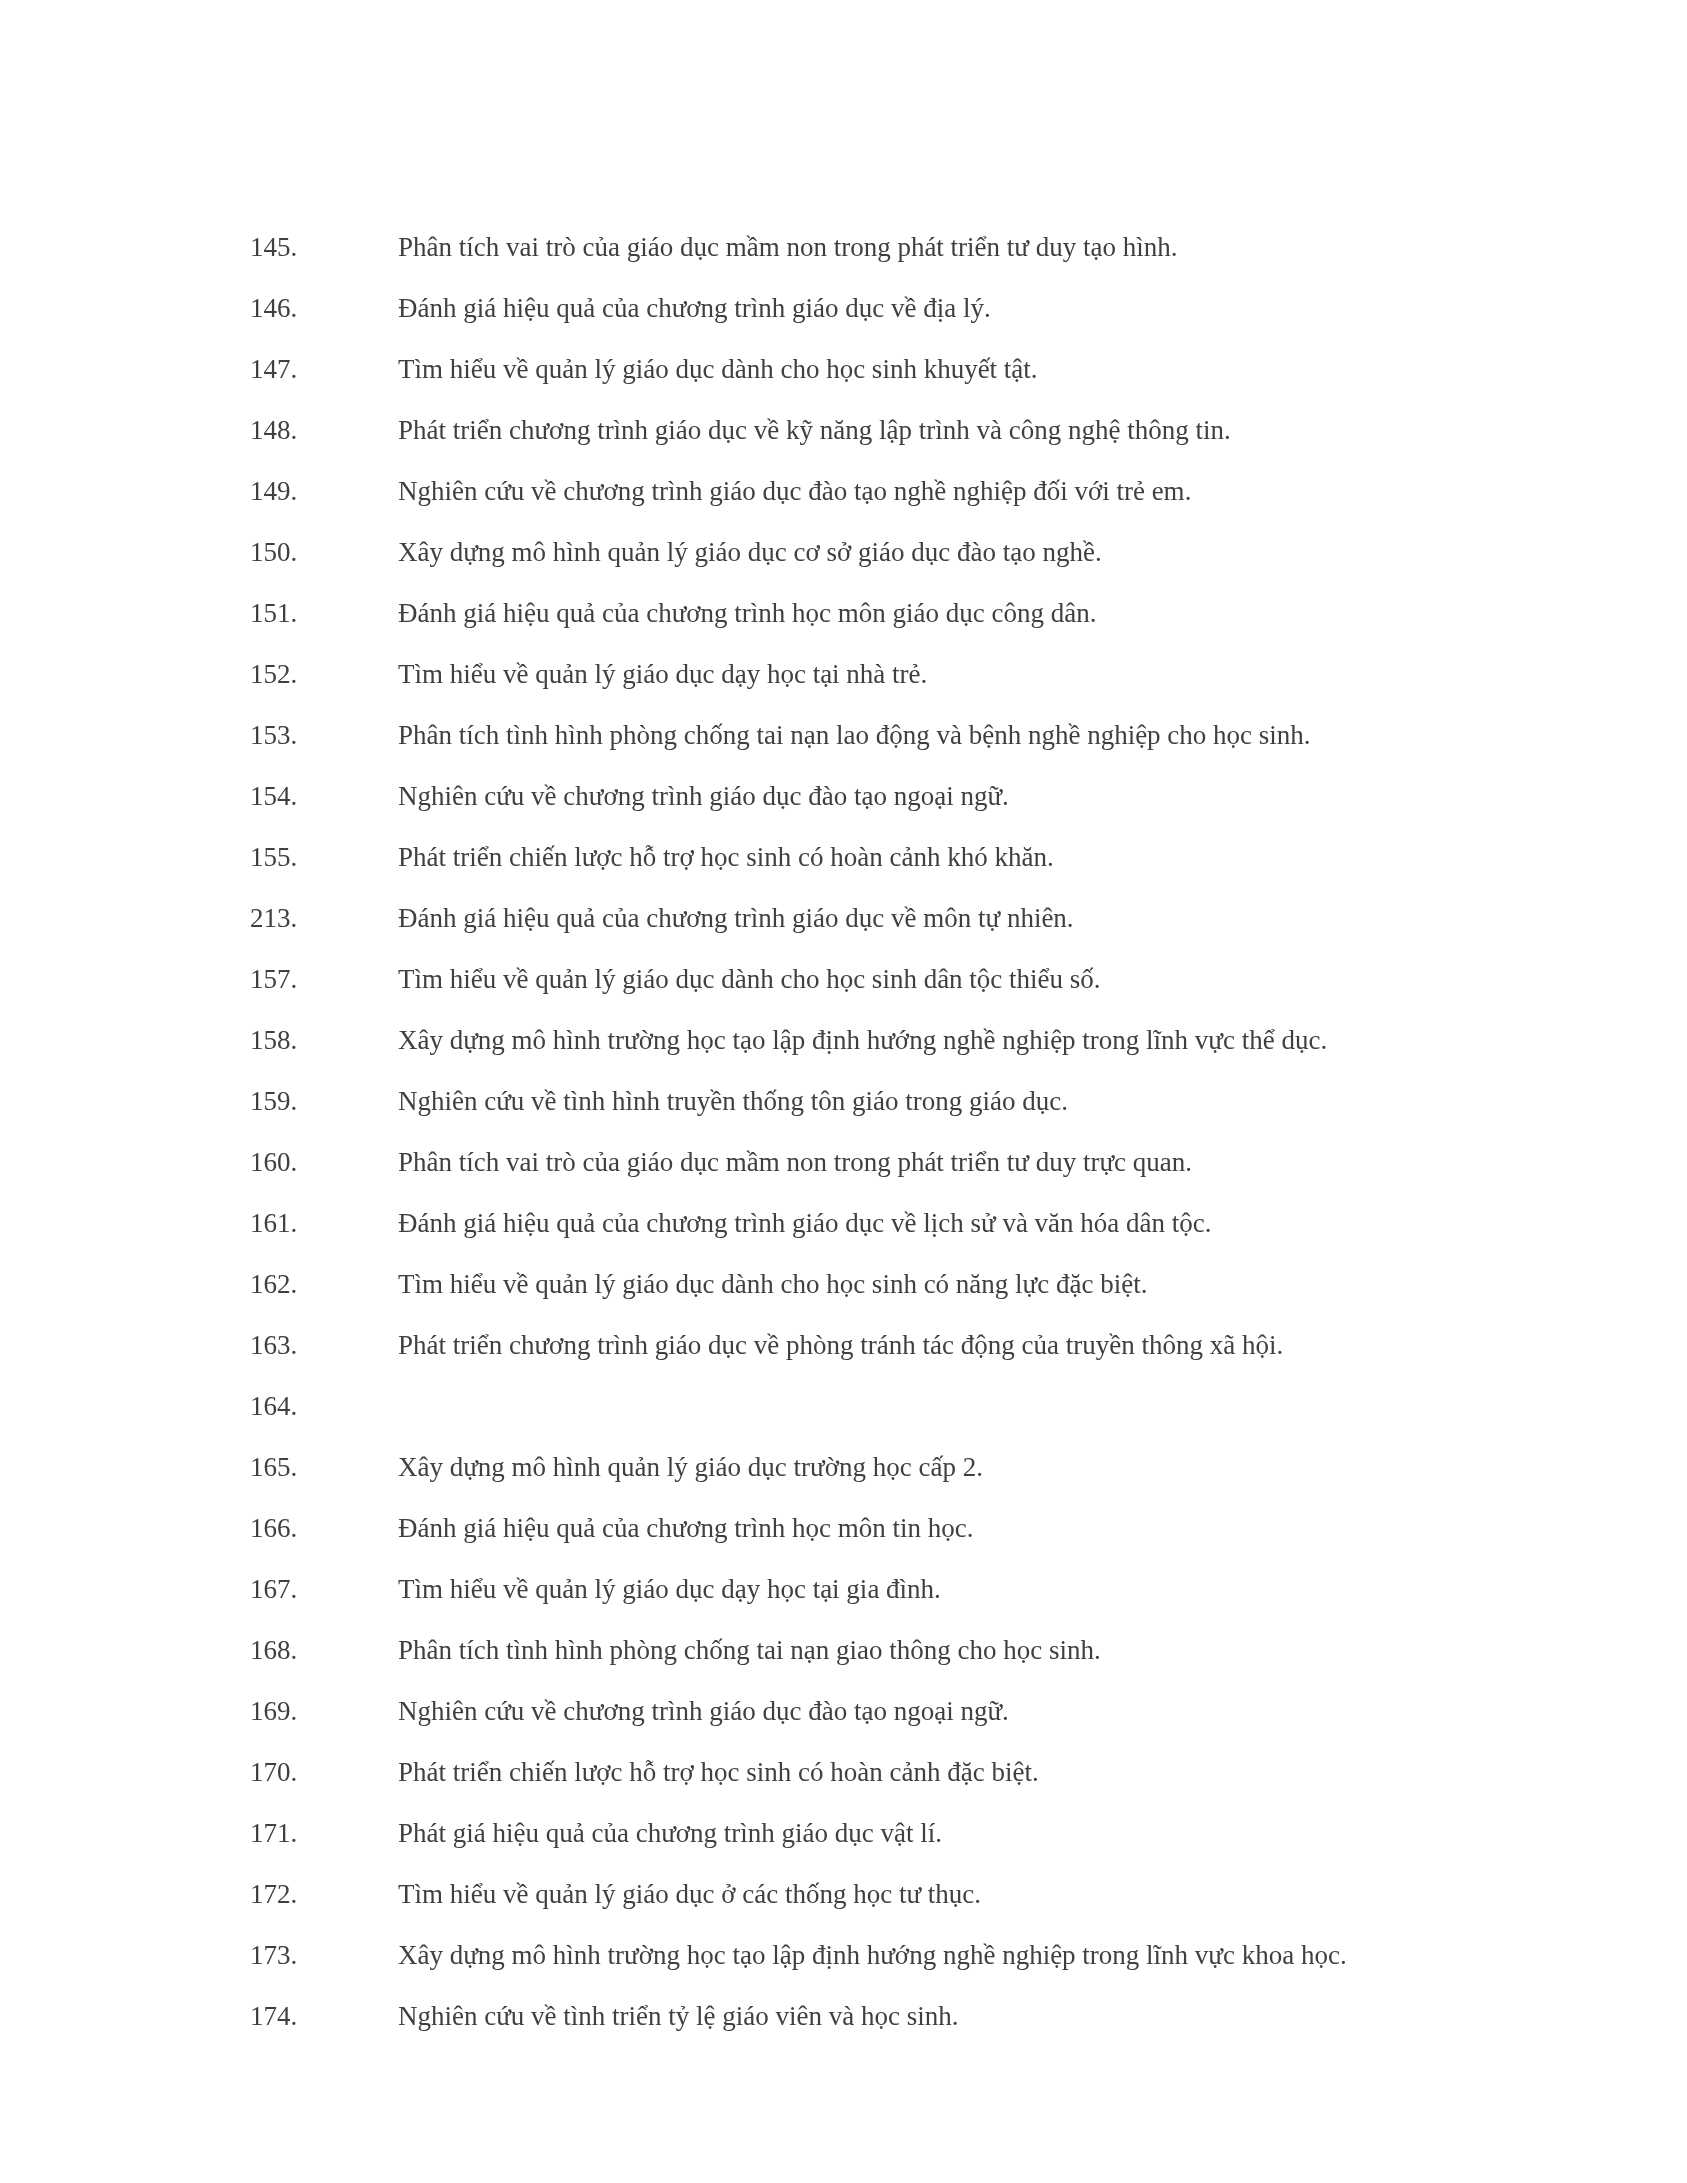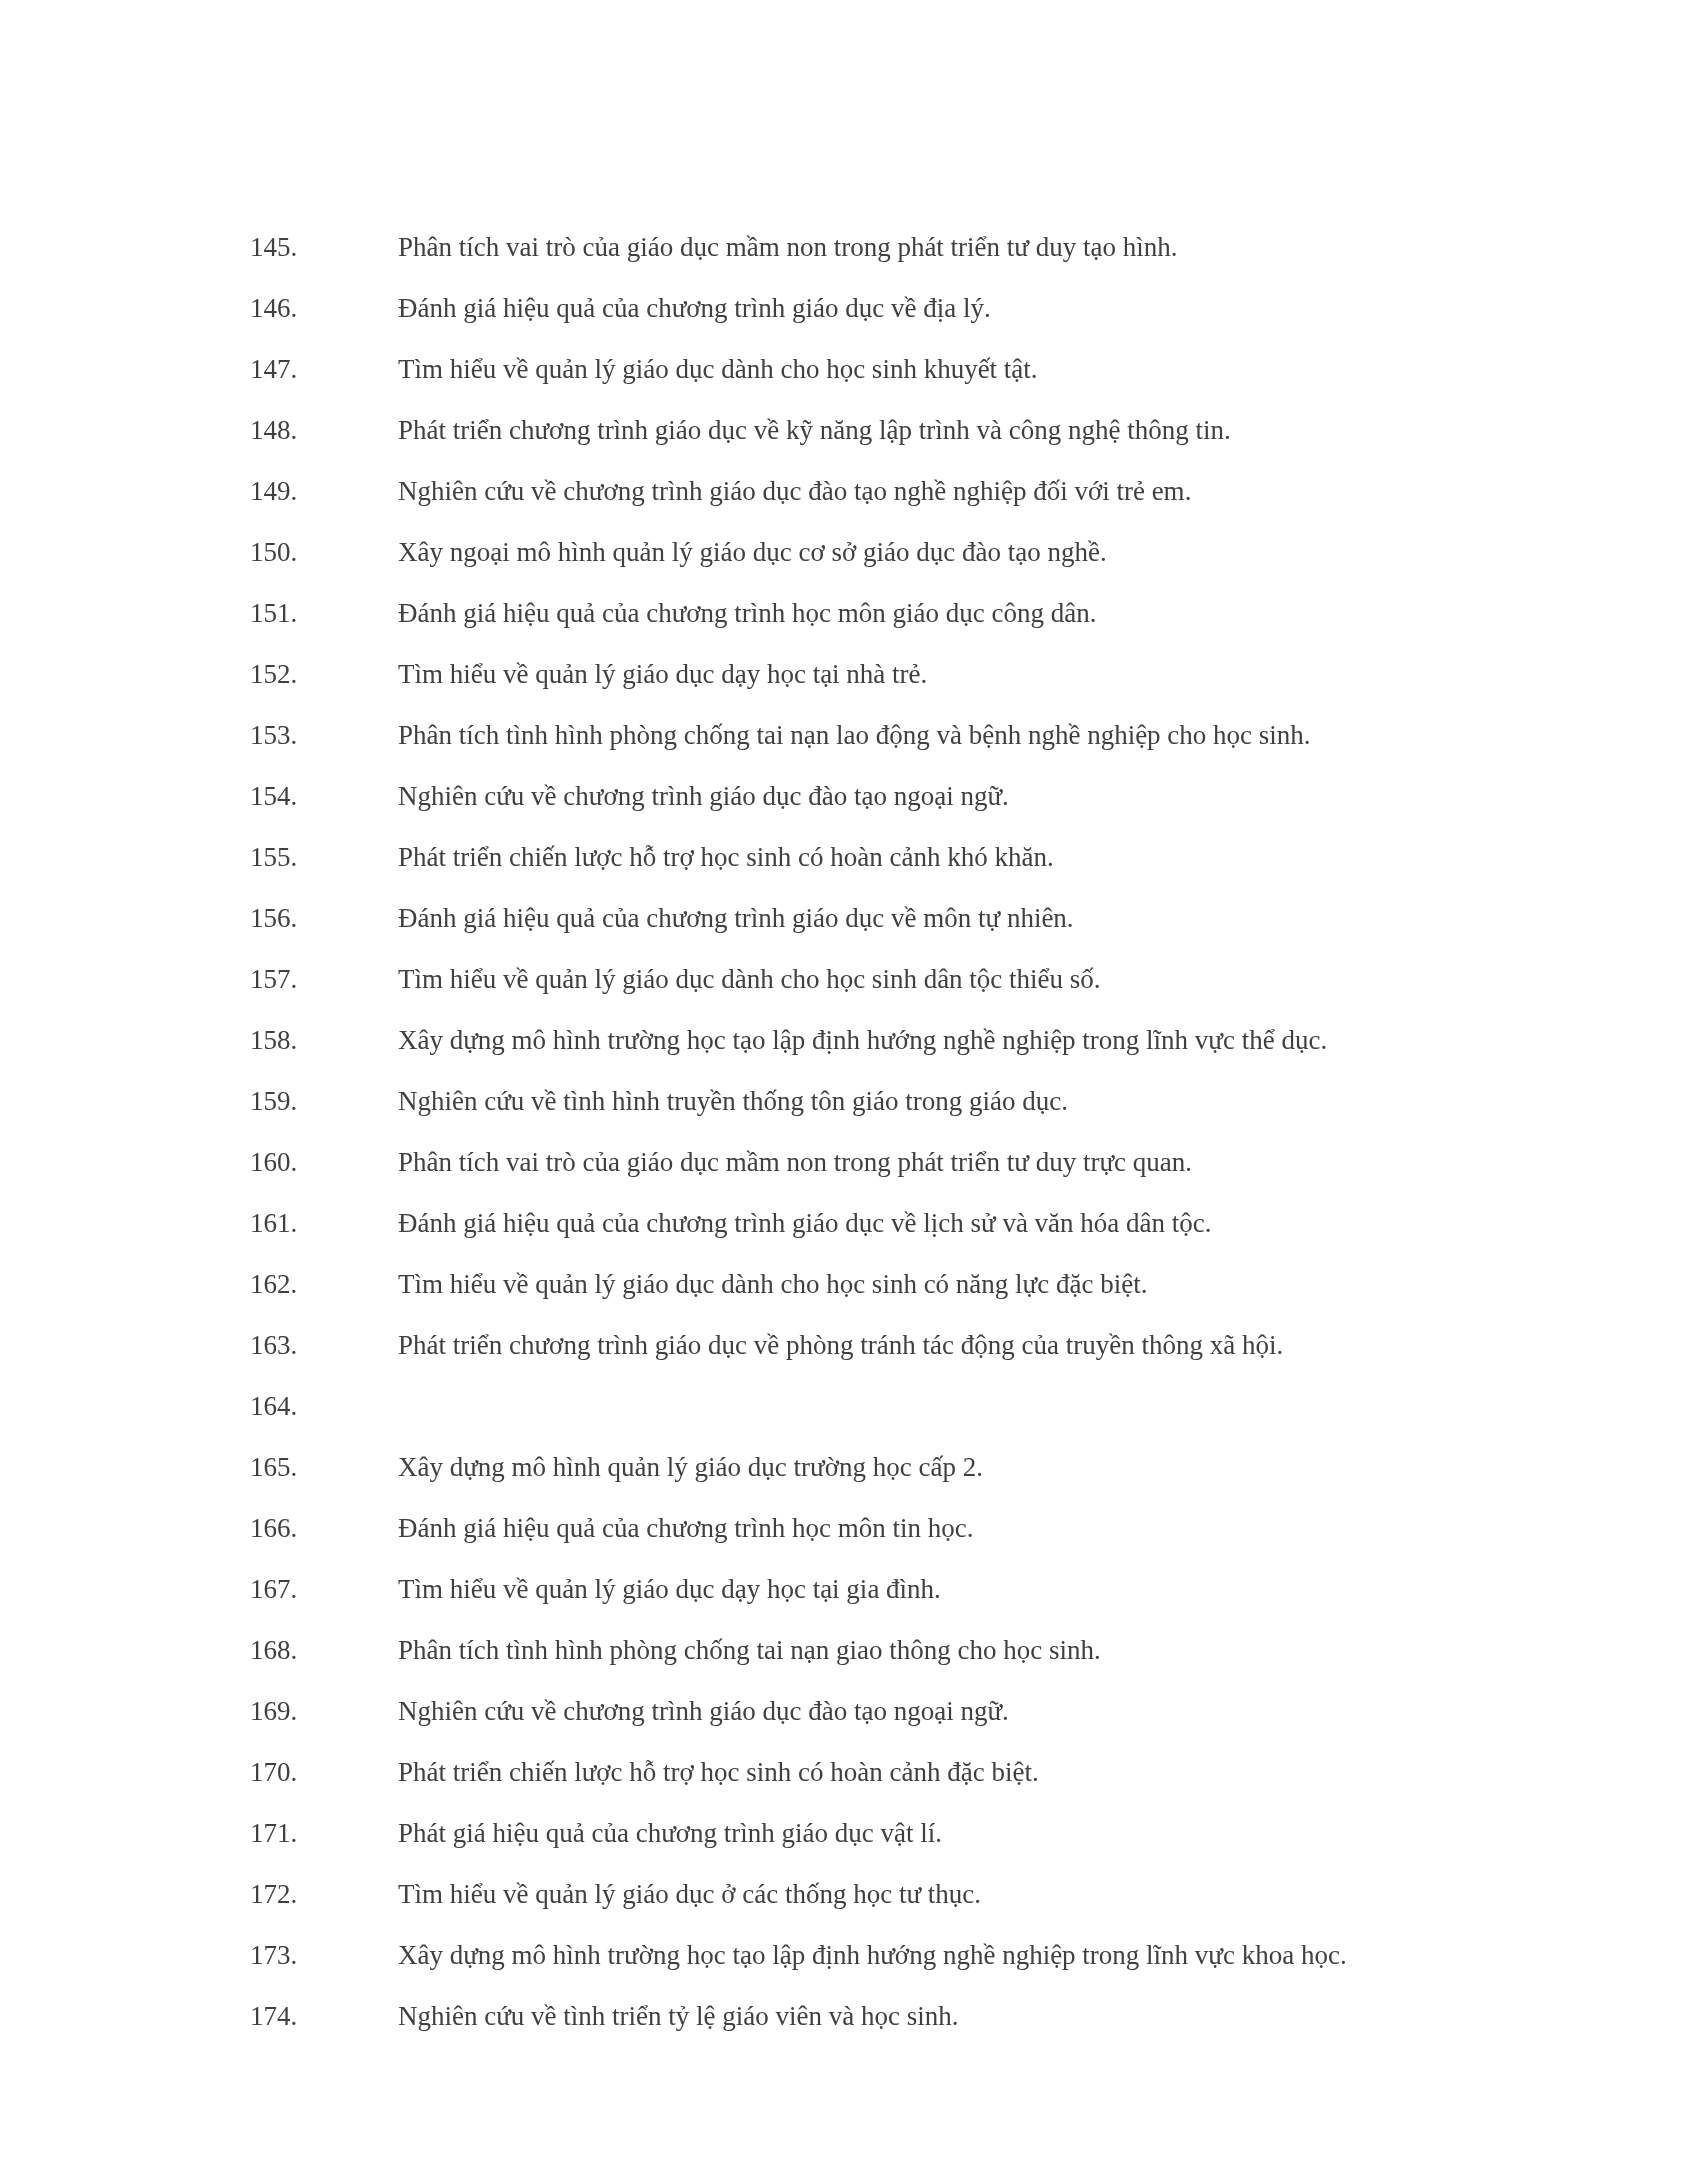--- a/index.html
+++ b/index.html
@@ -61,21 +61,21 @@
       <li class="row">
         <span class="num">148.</span>
         <span class="txt">Phát triển chương trình giáo dục về kỹ năng lập trình và công nghệ thông tin.</span>
       </li>
       <li class="row">
         <span class="num">149.</span>
         <span class="txt">Nghiên cứu về chương trình giáo dục đào tạo nghề nghiệp đối với trẻ em.</span>
       </li>
       <li class="row">
         <span class="num">150.</span>
-        <span class="txt">Xây ngoại mô hình quản lý giáo dục cơ sở giáo dục đào tạo nghề.</span>
+        <span class="txt">Xây dựng mô hình quản lý giáo dục cơ sở giáo dục đào tạo nghề.</span>
       </li>
       <li class="row">
         <span class="num">151.</span>
         <span class="txt">Đánh giá hiệu quả của chương trình học môn giáo dục công dân.</span>
       </li>
       <li class="row">
         <span class="num">152.</span>
         <span class="txt">Tìm hiểu về quản lý giáo dục dạy học tại nhà trẻ.</span>
       </li>
       <li class="row">
@@ -84,21 +84,21 @@
       </li>
       <li class="row">
         <span class="num">154.</span>
         <span class="txt">Nghiên cứu về chương trình giáo dục đào tạo ngoại ngữ.</span>
       </li>
       <li class="row">
         <span class="num">155.</span>
         <span class="txt">Phát triển chiến lược hỗ trợ học sinh có hoàn cảnh khó khăn.</span>
       </li>
       <li class="row">
-        <span class="num">156.</span>
+        <span class="num">213.</span>
         <span class="txt">Đánh giá hiệu quả của chương trình giáo dục về môn tự nhiên.</span>
       </li>
       <li class="row">
         <span class="num">157.</span>
         <span class="txt">Tìm hiểu về quản lý giáo dục dành cho học sinh dân tộc thiểu số.</span>
       </li>
       <li class="row">
         <span class="num">158.</span>
         <span class="txt">Xây dựng mô hình trường học tạo lập định hướng nghề nghiệp trong lĩnh vực thể dục.</span>
       </li>

